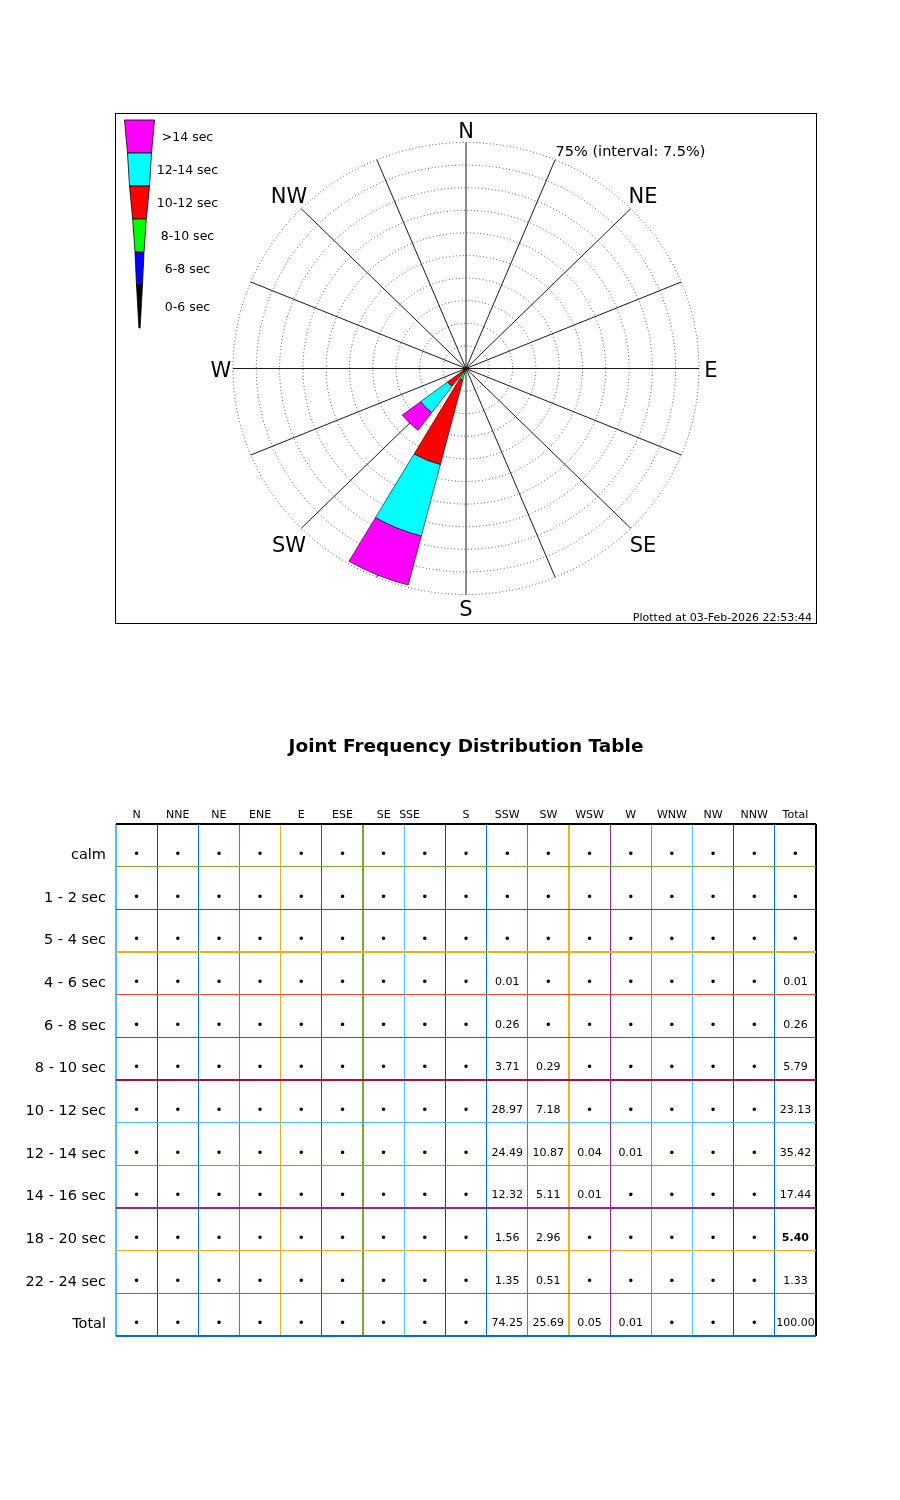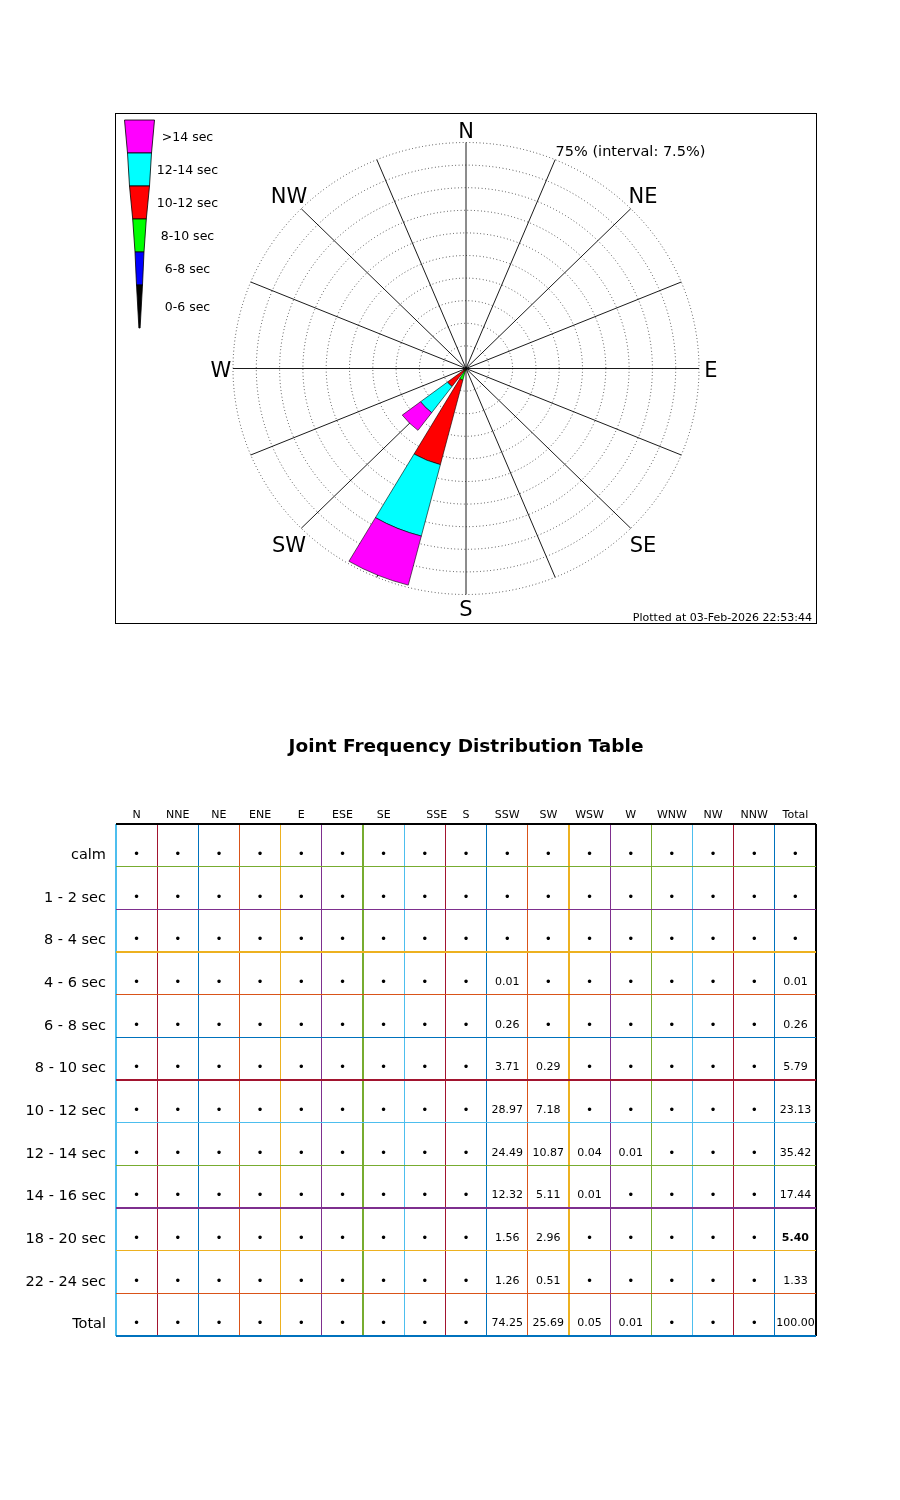--- a/index.html
+++ b/index.html
@@ -128,21 +128,21 @@
       <div class="hline" style="top: 426.07px; background: rgb(237, 177, 32);"></div>
       <div class="hline" style="top: 468.73px; background: rgb(217, 83, 25);"></div>
       <div class="hline" style="top: 511.4px; background: rgb(0, 114, 189);"></div>
       <div class="col-header" style="left: 0px; width: 41.18px;">N</div>
       <div class="col-header" style="left: 41.18px; width: 41.18px;">NNE</div>
       <div class="col-header" style="left: 82.35px; width: 41.18px;">NE</div>
       <div class="col-header" style="left: 123.53px; width: 41.18px;">ENE</div>
       <div class="col-header" style="left: 164.71px; width: 41.18px;">E</div>
       <div class="col-header" style="left: 205.88px; width: 41.18px;">ESE</div>
       <div class="col-header" style="left: 247.06px; width: 41.18px;">SE</div>
-      <div class="col-header" style="left: 290px; width: 41.18px; text-align: right;">SSE</div>
+      <div class="col-header" style="left: 273px; width: 41.18px;">SSE</div>
       <div class="col-header" style="left: 329.41px; width: 41.18px;">S</div>
       <div class="col-header" style="left: 370.59px; width: 41.18px;">SSW</div>
       <div class="col-header" style="left: 411.76px; width: 41.18px;">SW</div>
       <div class="col-header" style="left: 452.94px; width: 41.18px;">WSW</div>
       <div class="col-header" style="left: 494.12px; width: 41.18px;">W</div>
       <div class="col-header" style="left: 535.29px; width: 41.18px;">WNW</div>
       <div class="col-header" style="left: 576.47px; width: 41.18px;">NW</div>
       <div class="col-header" style="left: 617.65px; width: 41.18px;">NNW</div>
       <div class="col-header" style="left: 658.82px; width: 41.18px;">Total</div>
       <div class="row-label" style="top: 21px;">calm</div>
@@ -174,21 +174,21 @@
       <div class="cell dot" style="left: 288.24px; width: 41.18px; top: 64.67px;">•</div>
       <div class="cell dot" style="left: 329.41px; width: 41.18px; top: 64.67px;">•</div>
       <div class="cell dot" style="left: 370.59px; width: 41.18px; top: 64.67px;">•</div>
       <div class="cell dot" style="left: 411.76px; width: 41.18px; top: 64.67px;">•</div>
       <div class="cell dot" style="left: 452.94px; width: 41.18px; top: 64.67px;">•</div>
       <div class="cell dot" style="left: 494.12px; width: 41.18px; top: 64.67px;">•</div>
       <div class="cell dot" style="left: 535.29px; width: 41.18px; top: 64.67px;">•</div>
       <div class="cell dot" style="left: 576.47px; width: 41.18px; top: 64.67px;">•</div>
       <div class="cell dot" style="left: 617.65px; width: 41.18px; top: 64.67px;">•</div>
       <div class="cell dot" style="left: 658.82px; width: 41.18px; top: 64.67px;">•</div>
-      <div class="row-label" style="top: 106.33px;">8 - 4  sec</div>
+      <div class="row-label" style="top: 106.33px;">5 - 4  sec</div>
       <div class="cell dot" style="left: 0px; width: 41.18px; top: 107.33px;">•</div>
       <div class="cell dot" style="left: 41.18px; width: 41.18px; top: 107.33px;">•</div>
       <div class="cell dot" style="left: 82.35px; width: 41.18px; top: 107.33px;">•</div>
       <div class="cell dot" style="left: 123.53px; width: 41.18px; top: 107.33px;">•</div>
       <div class="cell dot" style="left: 164.71px; width: 41.18px; top: 107.33px;">•</div>
       <div class="cell dot" style="left: 205.88px; width: 41.18px; top: 107.33px;">•</div>
       <div class="cell dot" style="left: 247.06px; width: 41.18px; top: 107.33px;">•</div>
       <div class="cell dot" style="left: 288.24px; width: 41.18px; top: 107.33px;">•</div>
       <div class="cell dot" style="left: 329.41px; width: 41.18px; top: 107.33px;">•</div>
       <div class="cell dot" style="left: 370.59px; width: 41.18px; top: 107.33px;">•</div>
@@ -328,21 +328,21 @@
       <div class="row-label" style="top: 447.67px;">22 - 24 sec</div>
       <div class="cell dot" style="left: 0px; width: 41.18px; top: 448.67px;">•</div>
       <div class="cell dot" style="left: 41.18px; width: 41.18px; top: 448.67px;">•</div>
       <div class="cell dot" style="left: 82.35px; width: 41.18px; top: 448.67px;">•</div>
       <div class="cell dot" style="left: 123.53px; width: 41.18px; top: 448.67px;">•</div>
       <div class="cell dot" style="left: 164.71px; width: 41.18px; top: 448.67px;">•</div>
       <div class="cell dot" style="left: 205.88px; width: 41.18px; top: 448.67px;">•</div>
       <div class="cell dot" style="left: 247.06px; width: 41.18px; top: 448.67px;">•</div>
       <div class="cell dot" style="left: 288.24px; width: 41.18px; top: 448.67px;">•</div>
       <div class="cell dot" style="left: 329.41px; width: 41.18px; top: 448.67px;">•</div>
-      <div class="cell" style="left: 370.59px; width: 41.18px; top: 448.67px;">1.26</div>
+      <div class="cell" style="left: 370.59px; width: 41.18px; top: 448.67px;">1.35</div>
       <div class="cell" style="left: 411.76px; width: 41.18px; top: 448.67px;">0.51</div>
       <div class="cell dot" style="left: 452.94px; width: 41.18px; top: 448.67px;">•</div>
       <div class="cell dot" style="left: 494.12px; width: 41.18px; top: 448.67px;">•</div>
       <div class="cell dot" style="left: 535.29px; width: 41.18px; top: 448.67px;">•</div>
       <div class="cell dot" style="left: 576.47px; width: 41.18px; top: 448.67px;">•</div>
       <div class="cell dot" style="left: 617.65px; width: 41.18px; top: 448.67px;">•</div>
       <div class="cell" style="left: 658.82px; width: 41.18px; top: 448.67px;">1.33</div>
       <div class="row-label" style="top: 490.33px;">Total</div>
       <div class="cell dot" style="left: 0px; width: 41.18px; top: 491.33px;">•</div>
       <div class="cell dot" style="left: 41.18px; width: 41.18px; top: 491.33px;">•</div>

